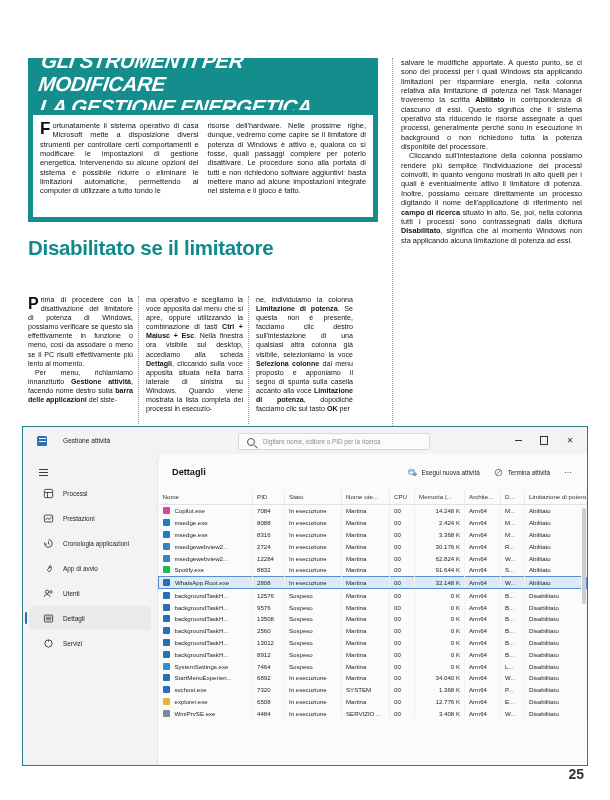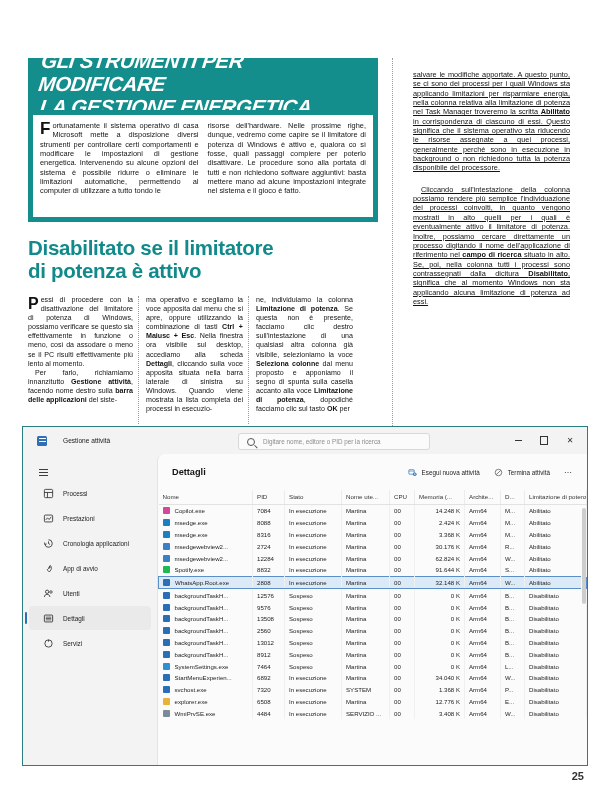--- a/index.html
+++ b/index.html
@@ -72,22 +72,22 @@
     float:left;font-size:16px;line-height:13px;font-weight:bold;
     padding:1px 2px 0 0;color:#111;
   }
 
   
   .rcol{
     position:absolute;left:392px;top:58px;width:190px;height:370px;
     padding-left:8px;box-sizing:border-box;border-left:1px dotted #9a9a9a;
   }
   .rcol p{
-    margin:12px;font-size:7.35px;line-height:9.35px;text-align:justify;
-    color:#141414;hyphens:auto;text-decoration:underline;
+    margin:0;font-size:7.35px;line-height:9.35px;text-align:justify;
+    color:#141414;hyphens:auto;
   }
   .rcol p.indent{text-indent:8px;}
   .rcol b{font-weight:bold;}
 
   
   .tm{
     position:absolute;left:22px;top:426px;width:566px;height:340px;
     background:#f3f3f3;border:1.5px solid #2b7d7f;box-sizing:border-box;
     font-size:6.2px;color:#202020;overflow:hidden;
   }
@@ -184,21 +184,21 @@
   .pname{display:flex;align-items:center;}
   .pico{width:7px;height:7px;margin-right:5px;border-radius:1px;flex:none;}
   .tm-scrollbar{
     position:absolute;right:1px;top:54px;width:5px;height:250px;background:#fafafa;
   }
   .tm-scrollthumb{position:absolute;top:0;left:0.5px;width:4px;height:96px;
     background:#cdcdcd;border-radius:2px;}
 
   
   .pagenum{
-    position:absolute;right:26px;bottom:18px;font-size:11px;font-weight:bold;color:#333;
+    position:absolute;right:26px;bottom:18px;font-size:14px;font-weight:bold;color:#333;
   }
 </style>
 </head>
 <body>
 
 <div id="page">
 
   <div class="headline">
     <div class="line">GLI STRUMENTI PER MODIFICARE</div>
     <div class="line">LA GESTIONE ENERGETICA</div>
@@ -206,27 +206,26 @@
 
   <div class="intro-band">
     <div class="intro-inner">
       <p><span class="dropcap">F</span><span>ortunatamente il sistema operativo di casa Microsoft mette a disposizione diversi strumenti per controllare certi comportamenti e modificare le impostazioni di gestione energetica. Intervenendo su alcune opzioni del sistema è possibile ridurre o eliminare le </span><b>limitazioni automatiche</b><span>, permettendo al computer di utilizzare a tutto tondo le</span></p>
       <p>risorse dell'hardware. Nelle prossime righe, dunque, vedremo come capire se il limitatore di potenza di Windows è attivo e, qualora co sì fosse, quali passaggi compiere per poterlo disattivare. Le procedure sono alla portata di tutti e non richiedono software aggiuntivi: basta mettere mano ad alcune impostazioni integrate nel sistema e il gioco è fatto.</p>
     </div>
   </div>
 
   <div class="sect-title">
     <div>Disabilitato se il limitatore</div>
-    <div>di potenza è attivo</div>
   </div>
 
   <div class="body-cols">
     <div class="bcol">
-      <p><span class="dropcap">P</span><span>essi di procedere con la disattivazione del limitatore di potenza di Windows, possiamo verificare se questo sia effettivamente in funzione o meno, così da assodare o meno se il PC risulti effettivamente più lento al momento.</span></p>
-      <p class="indent"><span>Per farlo, richiamiamo innanzitutto </span><b>Gestione attività</b><span>, facendo nome destro sulla </span><b>barra delle applicazioni</b><span> del siste-</span></p>
+      <p><span class="dropcap">P</span><span>rima di procedere con la disattivazione del limitatore di potenza di Windows, possiamo verificare se questo sia effettivamente in funzione o meno, così da assodare o meno se il PC risulti effettivamente più lento al momento.</span></p>
+      <p class="indent"><span>Per menu, richiamiamo innanzitutto </span><b>Gestione attività</b><span>, facendo nome destro sulla </span><b>barra delle applicazioni</b><span> del siste-</span></p>
     </div>
     <div class="bcol">
       <p><span>ma operativo e scegliamo la voce apposita dal menu che si apre, oppure utilizzando la combinazione di tasti </span><b>Ctrl + Maiusc + Esc</b><span>. Nella finestra ora visibile sul desktop, accediamo alla scheda </span><b>Dettagli</b><span>, cliccando sulla voce apposita situata nella barra laterale di sinistra su Windows. Quando viene mostrata la lista completa dei processi in esecuzio-</span></p>
     </div>
     <div class="bcol">
       <p><span>ne, individuiamo la colonna </span><b>Limitazione di potenza</b><span>. Se questa non è presente, facciamo clic destro sull'intestazione di una qualsiasi altra colonna già visibile, selezioniamo la voce </span><b>Seleziona colonne</b><span> dal menu proposto e apponiamo il segno di spunta sulla casella accanto alla voce </span><b>Limitazione di potenza</b><span>, dopodiché facciamo clic sul tasto </span><b>OK</b><span> per</span></p>
     </div>
   </div>
 
   <div class="rcol">

